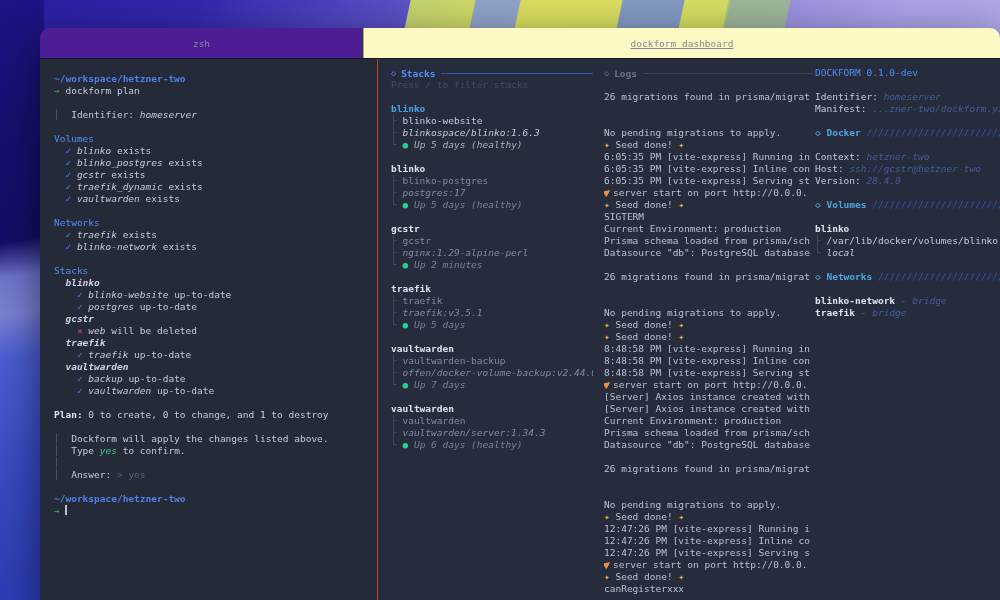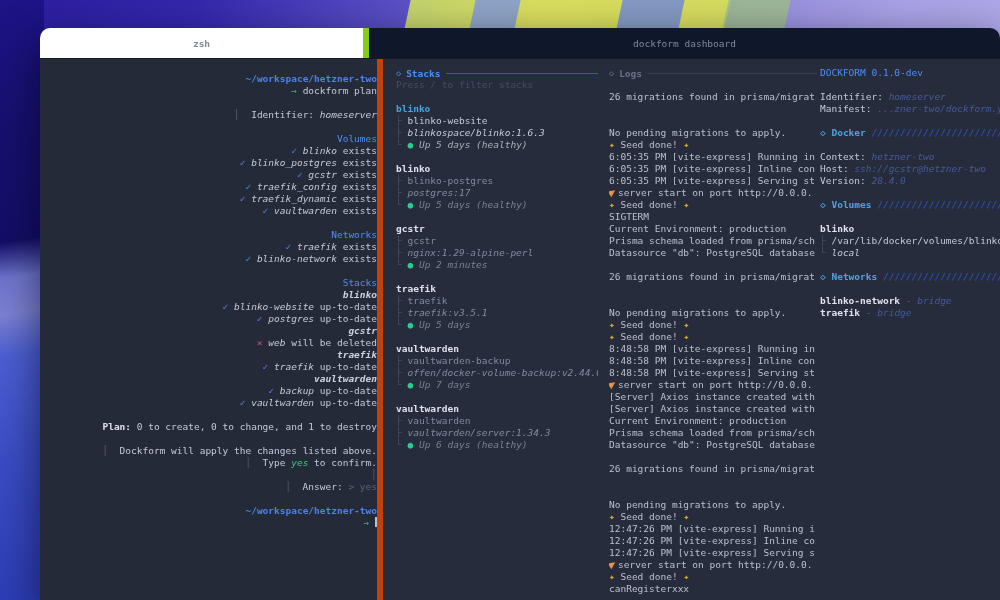--- a/index.html
+++ b/index.html
@@ -13,25 +13,25 @@
   .ray2{left:465px;width:45px;background:#8aa0cc;opacity:.95;}
   .ray3{left:612px;width:62px;background:#7f96c8;opacity:.95;}
   .ray4{left:718px;width:62px;background:#9fbf88;opacity:.8;}
   .wall-left{position:absolute;left:0;top:0;width:44px;height:600px;
     background:linear-gradient(172deg,#1d1488 0%,#16106e 22%,#130e66 40%,#6f74cc 46%,#7b80d2 52%,#4b5ed2 59%,#3a4cc4 76%,#2c3cb4 100%);}
   
   .win{position:absolute;left:40px;top:28px;width:960px;height:572px;border-radius:10px 10px 0 0;
     overflow:hidden;display:flex;flex-direction:column;box-shadow:0 12px 40px rgba(0,0,10,.55);}
   .tabbar{height:30px;flex:none;display:flex;border-bottom:1px solid #161a26;}
   .tab{display:flex;align-items:center;justify-content:center;font-size:9.5px;color:#80899d;}
-  .tab-left{width:323px;background:#ffffff;border-right:6px solid #84cc16;font-weight:bold;}
-  .tab-right{flex:1;background:#0f172a;}
+  .tab-left{width:323px;background:#4c1d95;border-right:1px solid #84cc16;}
+  .tab-right{flex:1;background:#fef9c3;text-decoration:underline;}
   .content{flex:1;display:flex;background:#272c3c;min-height:0;}
-  .pane-left{width:323px;flex:none;background:#252a39;border-right:6px solid #c2410c;
-    padding:2px 0 4px 14px;overflow:hidden;text-align:right;}
+  .pane-left{width:323px;flex:none;background:#252a39;border-right:1px solid #c2410c;
+    padding:2px 0 4px 14px;overflow:hidden;}
   .pane-right{flex:1;position:relative;overflow:hidden;}
   .col{position:absolute;top:0;bottom:0;padding-top:8px;overflow:hidden;}
   .col-stacks{left:13px;width:202px;}
   .col-logs{left:226px;width:208px;}
   .col-info{left:437px;width:198px;}
   
   .line{height:12px;line-height:12px;font-size:9.5px;white-space:pre;color:#c4cad9;overflow:hidden;}
   .p{color:#4d82e6;font-weight:bold;}
   .ar{color:#3fae6a;}
   .fg{color:#c4cad9;}
@@ -98,21 +98,20 @@
         <div class="line"></div>
         <div class="line"><span class="p">~/workspace/hetzner-two</span></div>
         <div class="line"><span class="ar">→</span><span class="fg"> dockform plan</span></div>
         <div class="line"></div>
         <div class="line"><span class="bar">│</span><span class="fg">  Identifier: </span><span class="fgi">homeserver</span></div>
         <div class="line"></div>
         <div class="line"><span class="hdr">Volumes</span></div>
         <div class="line"><span class="chk">  ✓</span><span class="fgi"> blinko</span><span class="fg"> exists</span></div>
         <div class="line"><span class="chk">  ✓</span><span class="fgi"> blinko_postgres</span><span class="fg"> exists</span></div>
         <div class="line"><span class="chk">  ✓</span><span class="fgi"> gcstr</span><span class="fg"> exists</span></div>
-        <div class="line"><span class="chk">  ✓</span><span class="fgi"> traefik_config</span><span class="fg"> exists</span></div>
         <div class="line"><span class="chk">  ✓</span><span class="fgi"> traefik_dynamic</span><span class="fg"> exists</span></div>
         <div class="line"><span class="chk">  ✓</span><span class="fgi"> vaultwarden</span><span class="fg"> exists</span></div>
         <div class="line"></div>
         <div class="line"><span class="hdr">Networks</span></div>
         <div class="line"><span class="chk">  ✓</span><span class="fgi"> traefik</span><span class="fg"> exists</span></div>
         <div class="line"><span class="chk">  ✓</span><span class="fgi"> blinko-network</span><span class="fg"> exists</span></div>
         <div class="line"></div>
         <div class="line"><span class="hdr">Stacks</span></div>
         <div class="line"><span class="si">  blinko</span></div>
         <div class="line"><span class="chk">    ✓</span><span class="fgi"> blinko-website</span><span class="fg"> up-to-date</span></div>

